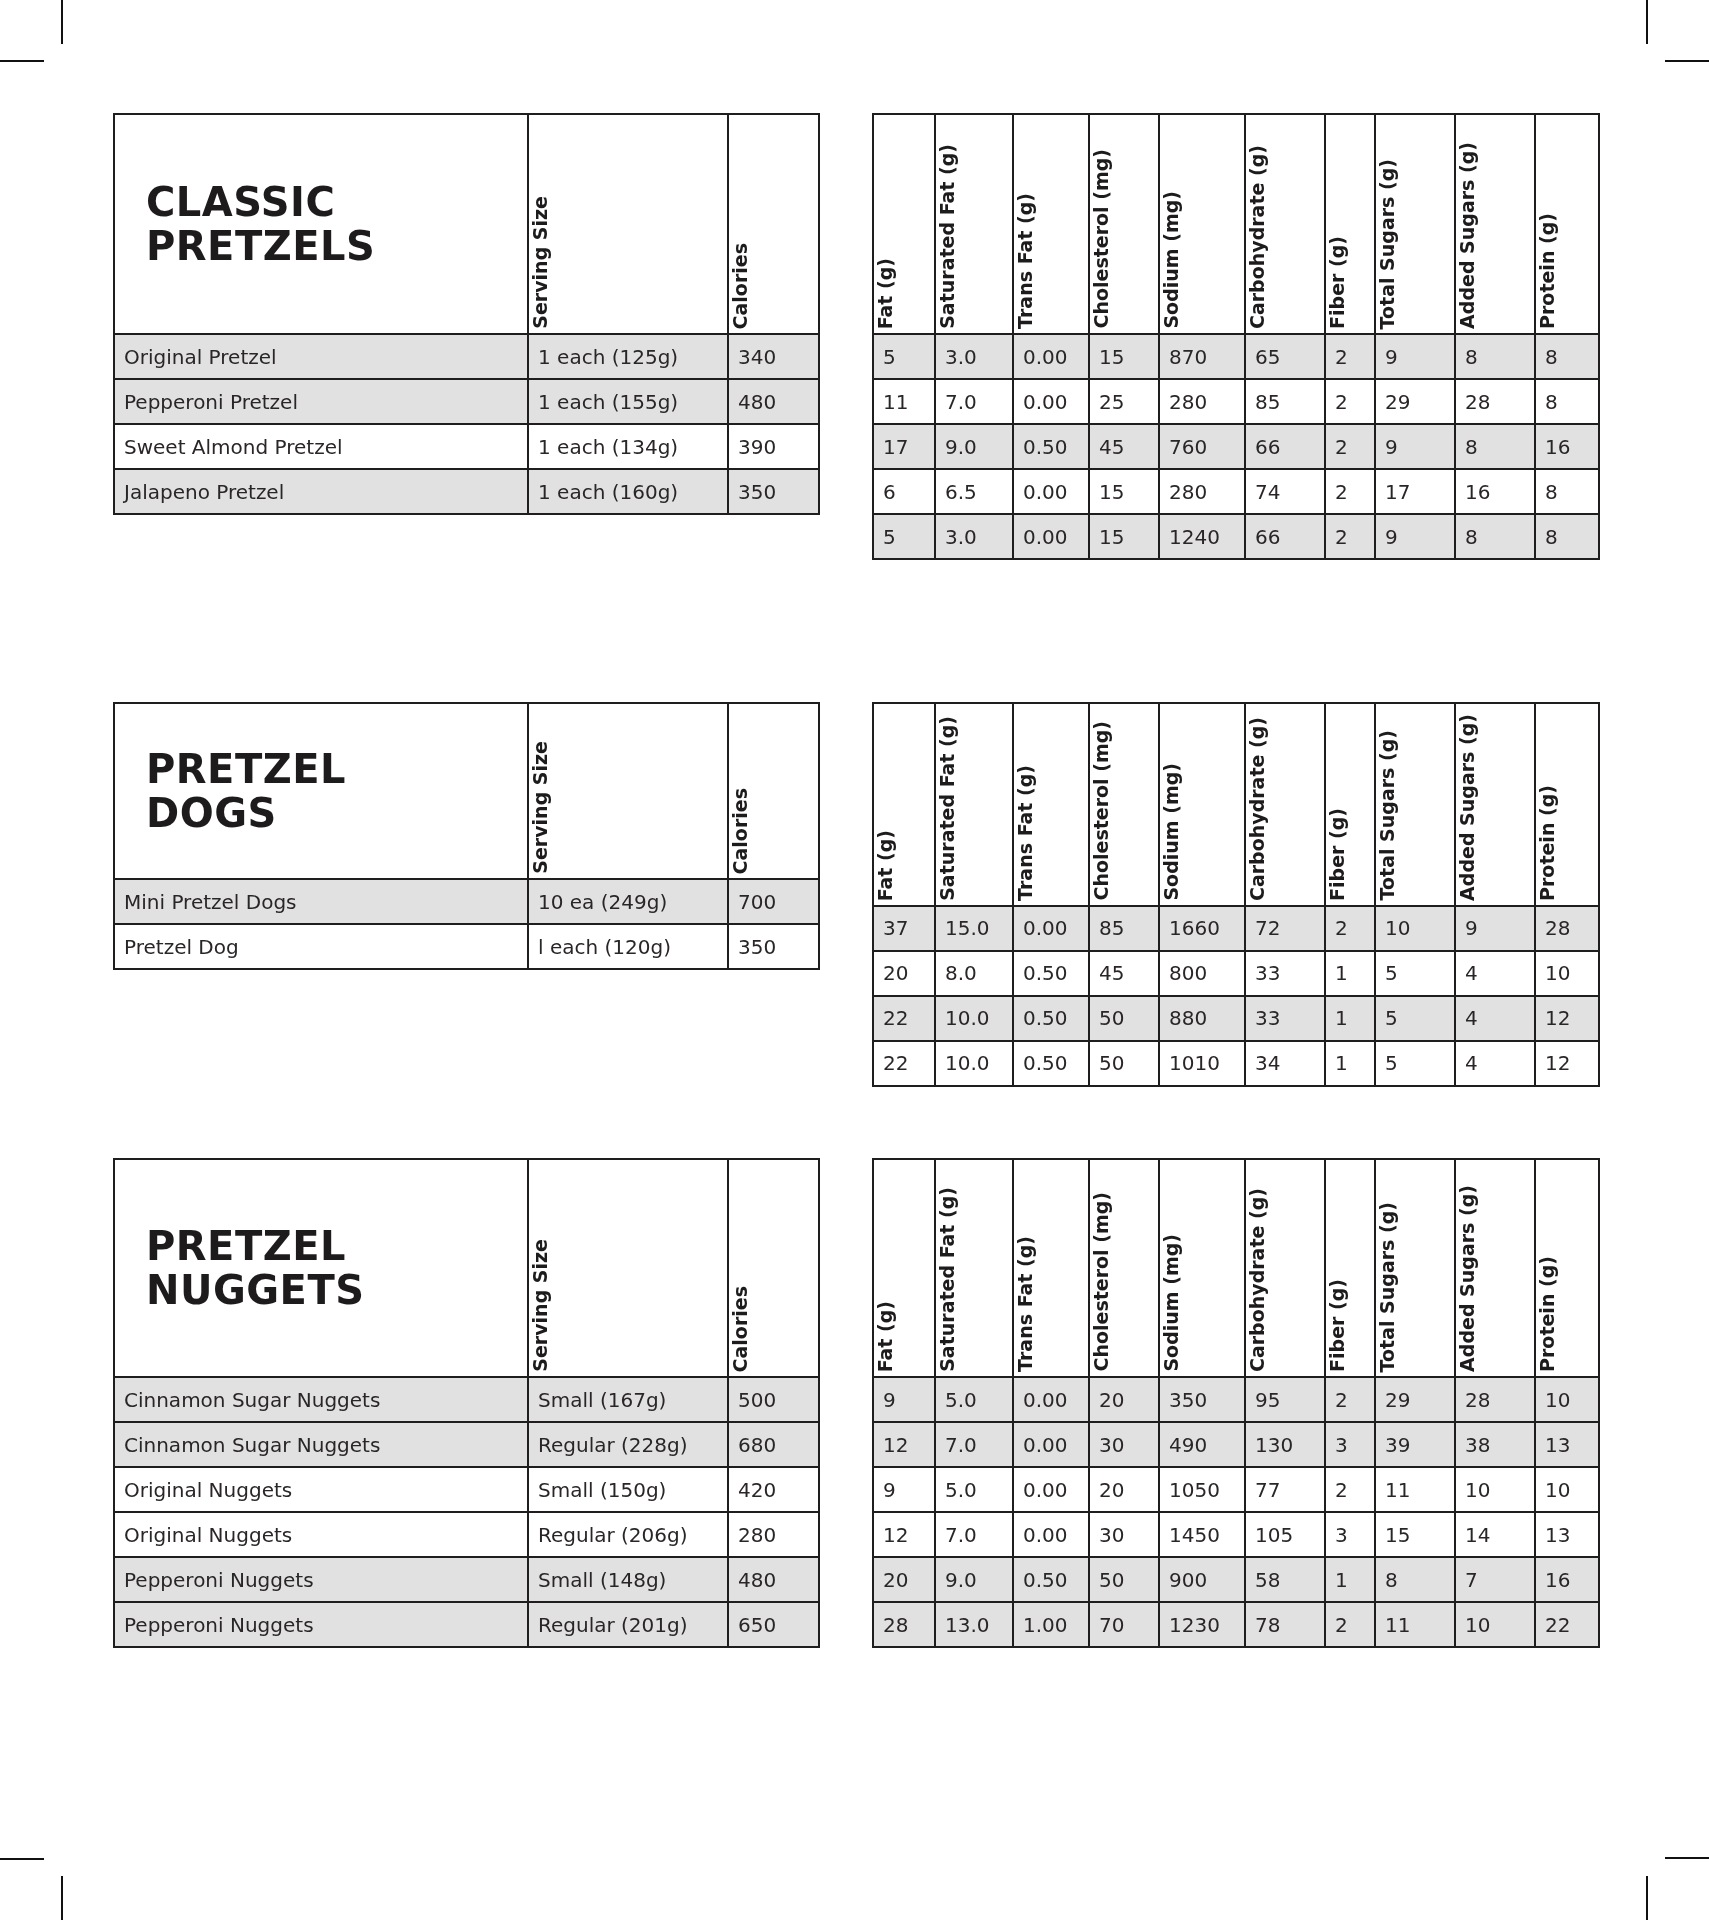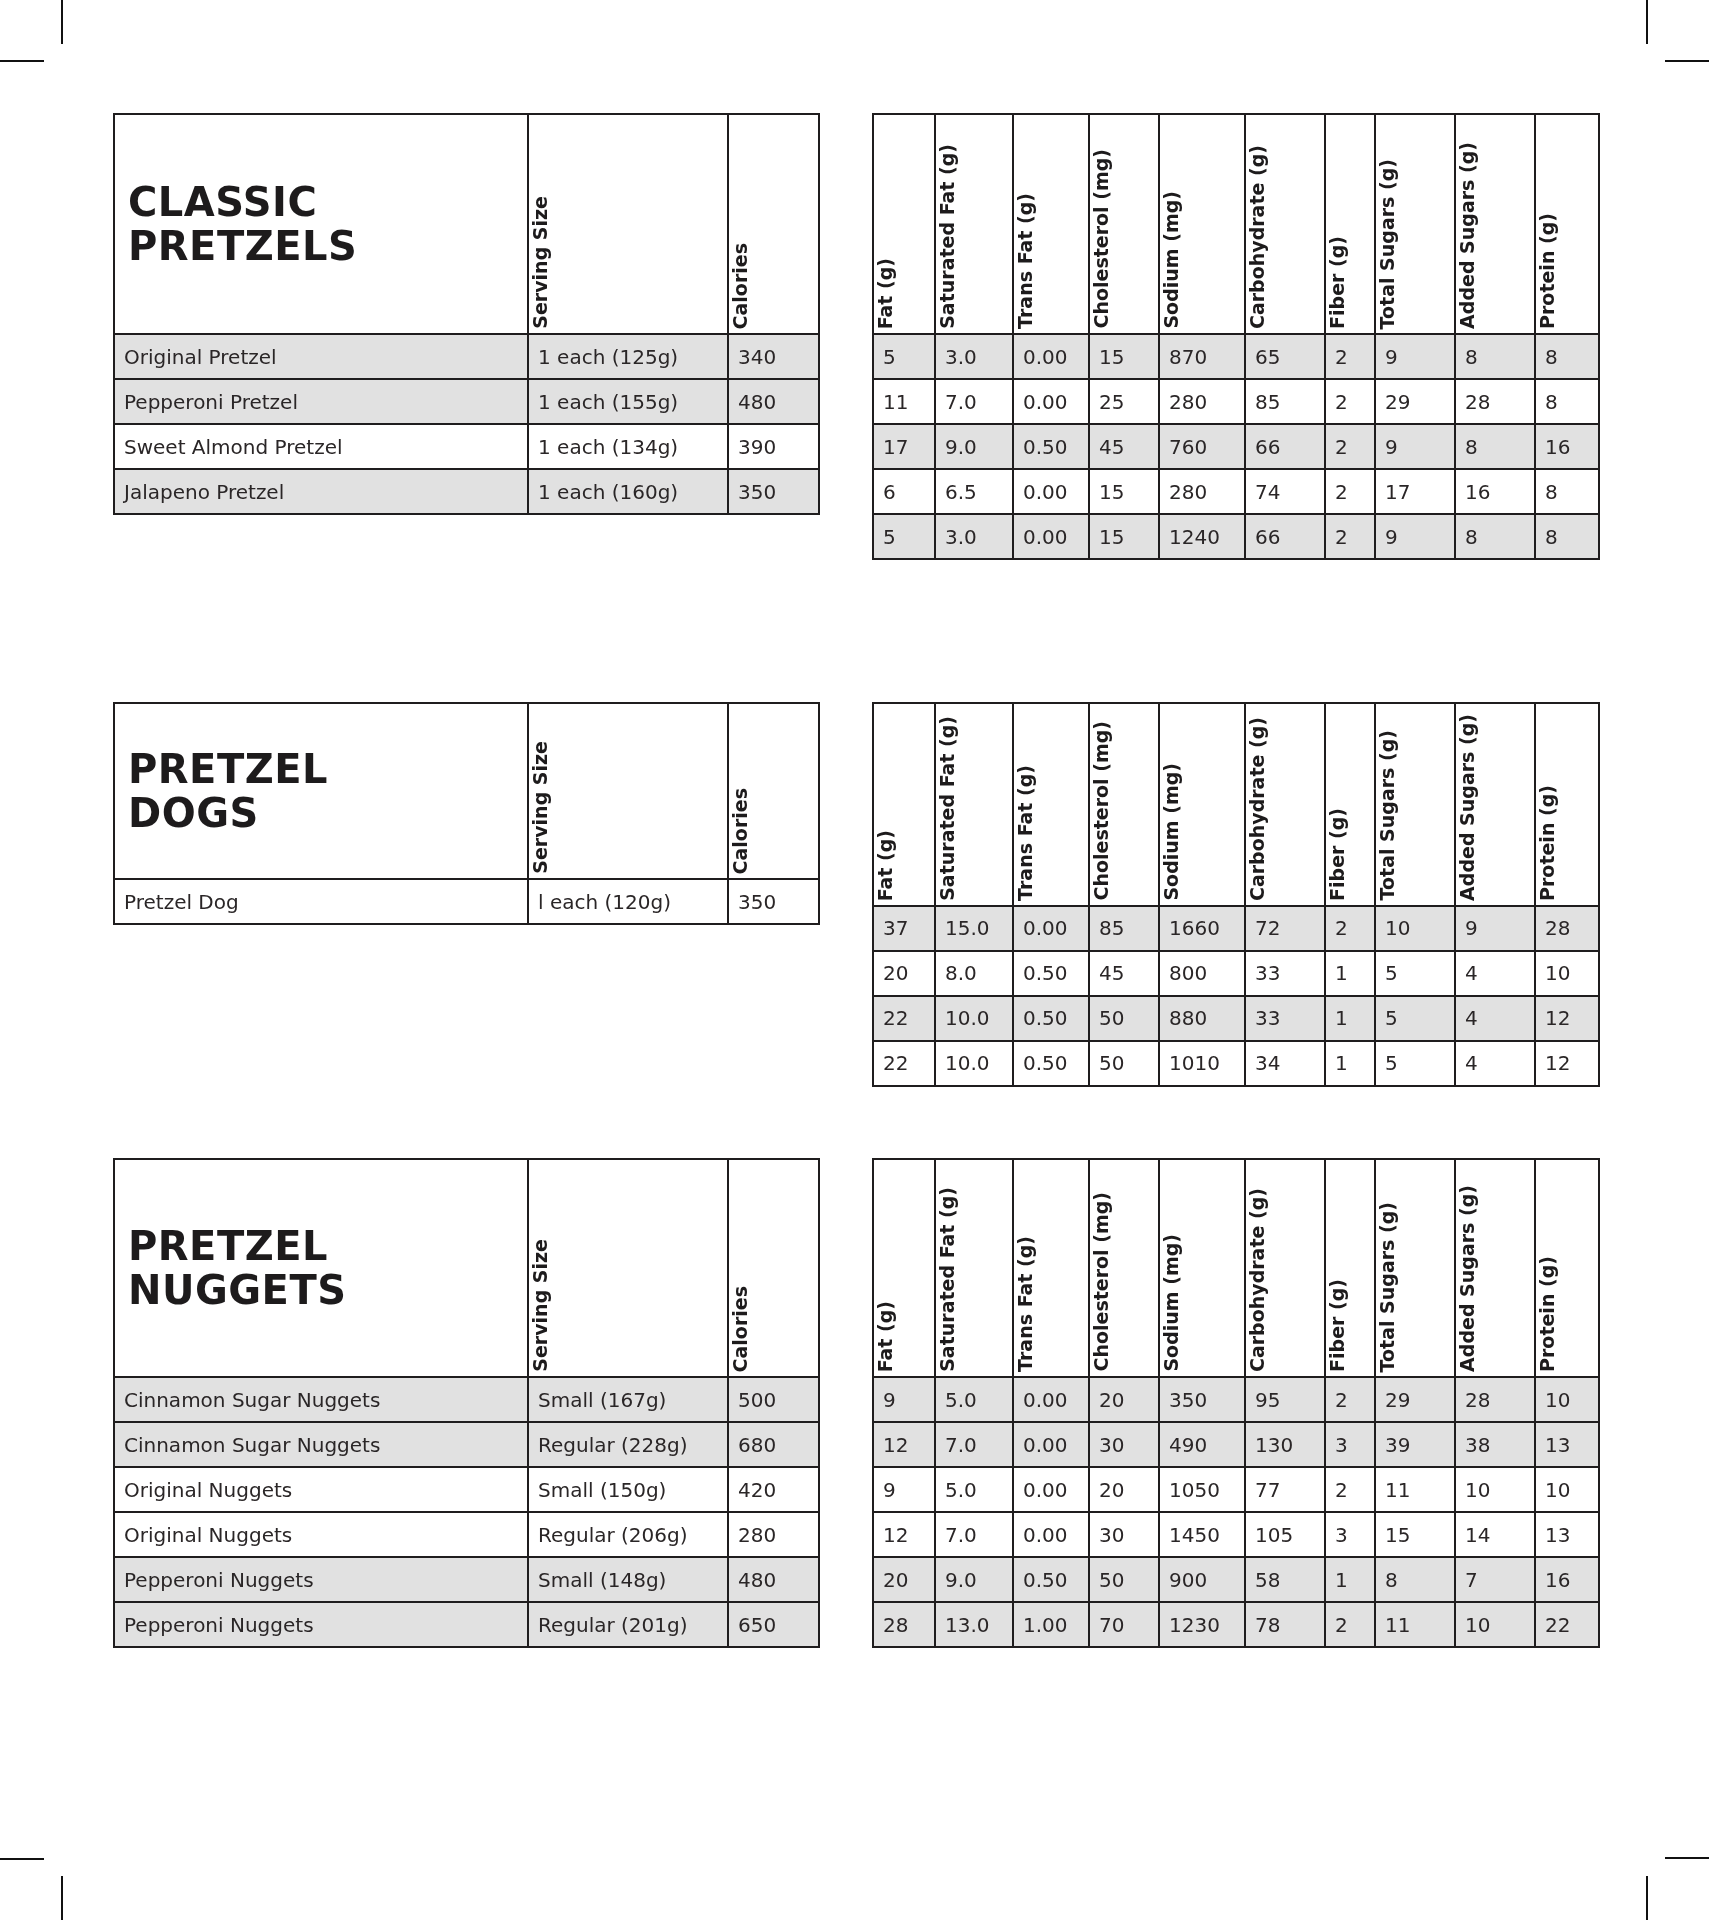--- a/index.html
+++ b/index.html
@@ -35,21 +35,21 @@
 
   .c-name{width:414px;}
   .c-serv{width:200px;}
   .c-cal{width:91px;}
 
   
   .hrow td{vertical-align:bottom;background:#ffffff;}
   .sec-0 .hrow td{height:220px;}
   .sec-1 .hrow td{height:176px;}
   .sec-2 .hrow td{height:218px;}
-  .title-cell{vertical-align:middle !important;}
+  .title-cell{vertical-align:middle !important;padding-left:18px;}
   .title{
     padding-left:13px;
     font-size:40px;line-height:1.1;
     font-weight:bold;color:#1d1b1c;
     letter-spacing:0.5px;
     white-space:pre-line;
   }
   .rot{
     display:inline-block;
     writing-mode:vertical-rl;
@@ -224,20 +224,25 @@
             <div class="title">PRETZEL
 DOGS</div>
           </td>
           <td>
             <span class="rot">Serving Size</span>
           </td>
           <td>
             <span class="rot">Calories</span>
           </td>
         </tr>
+      <tr class="drow shaded">
+              <td class="cell">Mini Pretzel Dogs</td>
+              <td class="cell">10 ea (249g)</td>
+              <td class="cell">700</td>
+            </tr>
             <tr class="drow">
               <td class="cell">Pretzel Dog</td>
               <td class="cell">l each (120g)</td>
               <td class="cell">350</td>
             </tr>
           </tbody>
     </table>
     <table class="rtable">
       <colgroup>
         <col style="width:62px">

